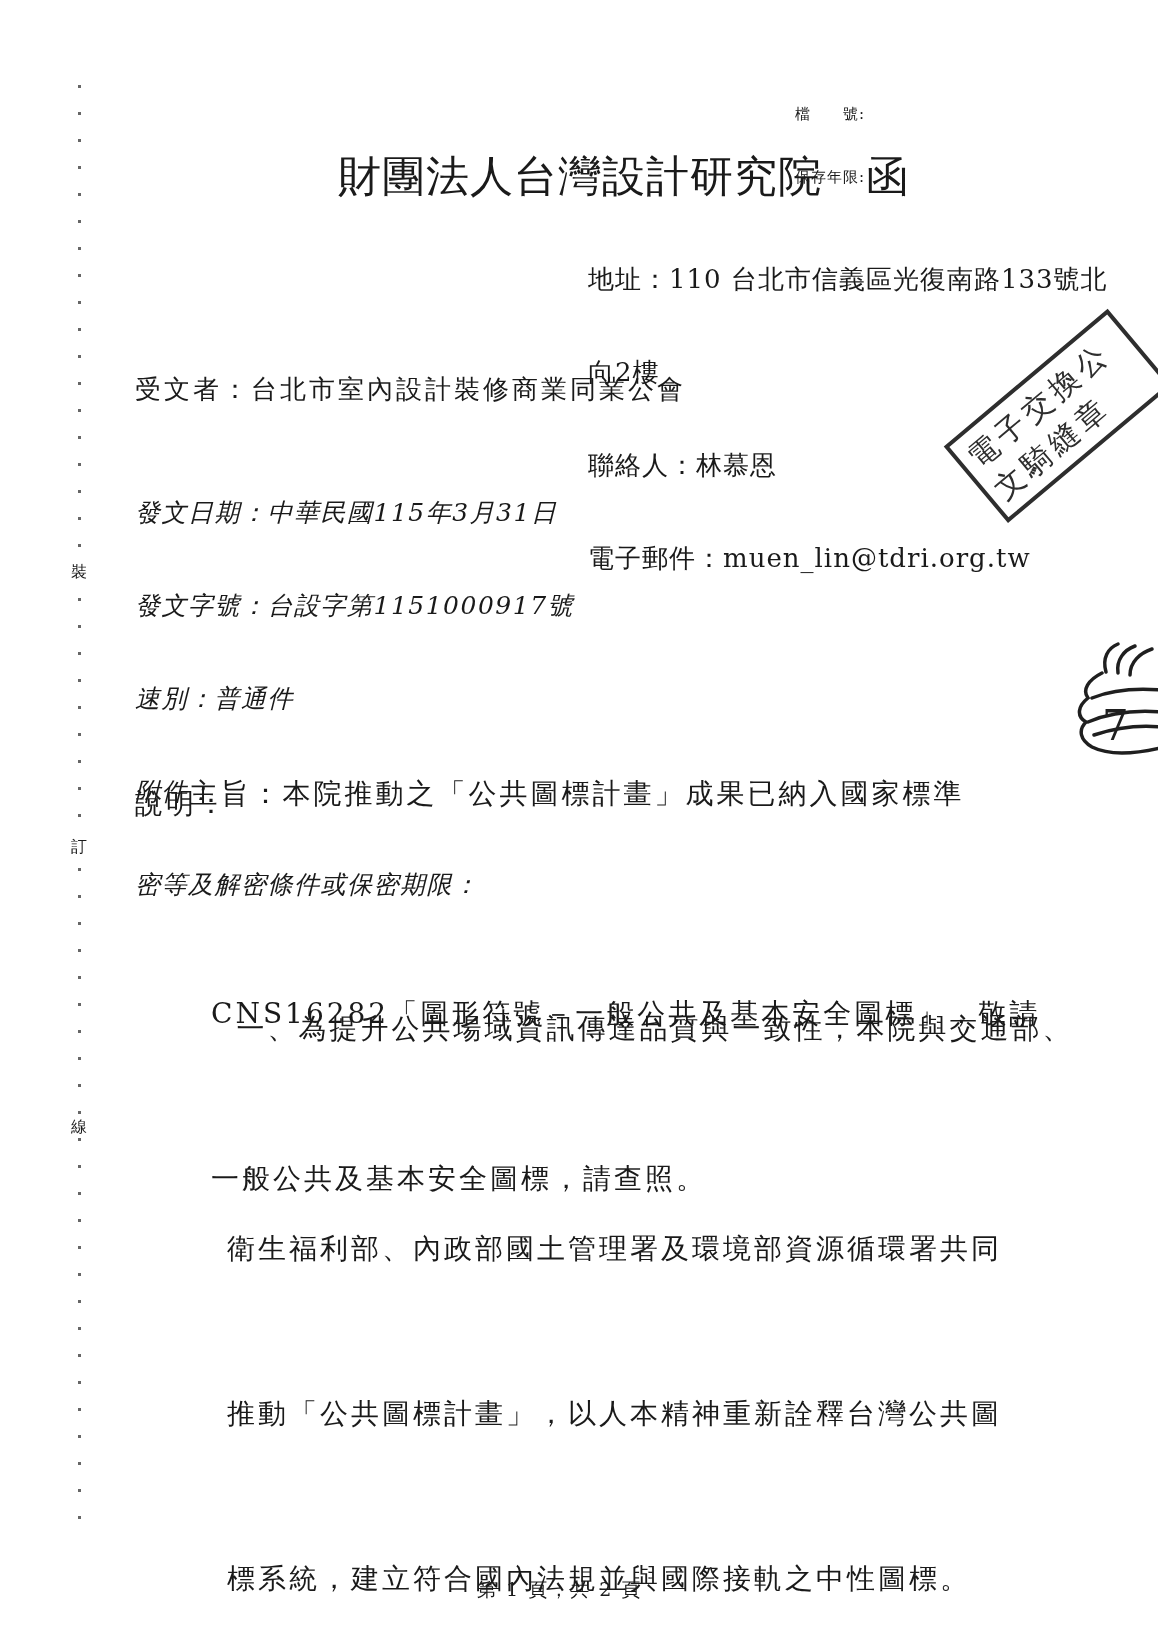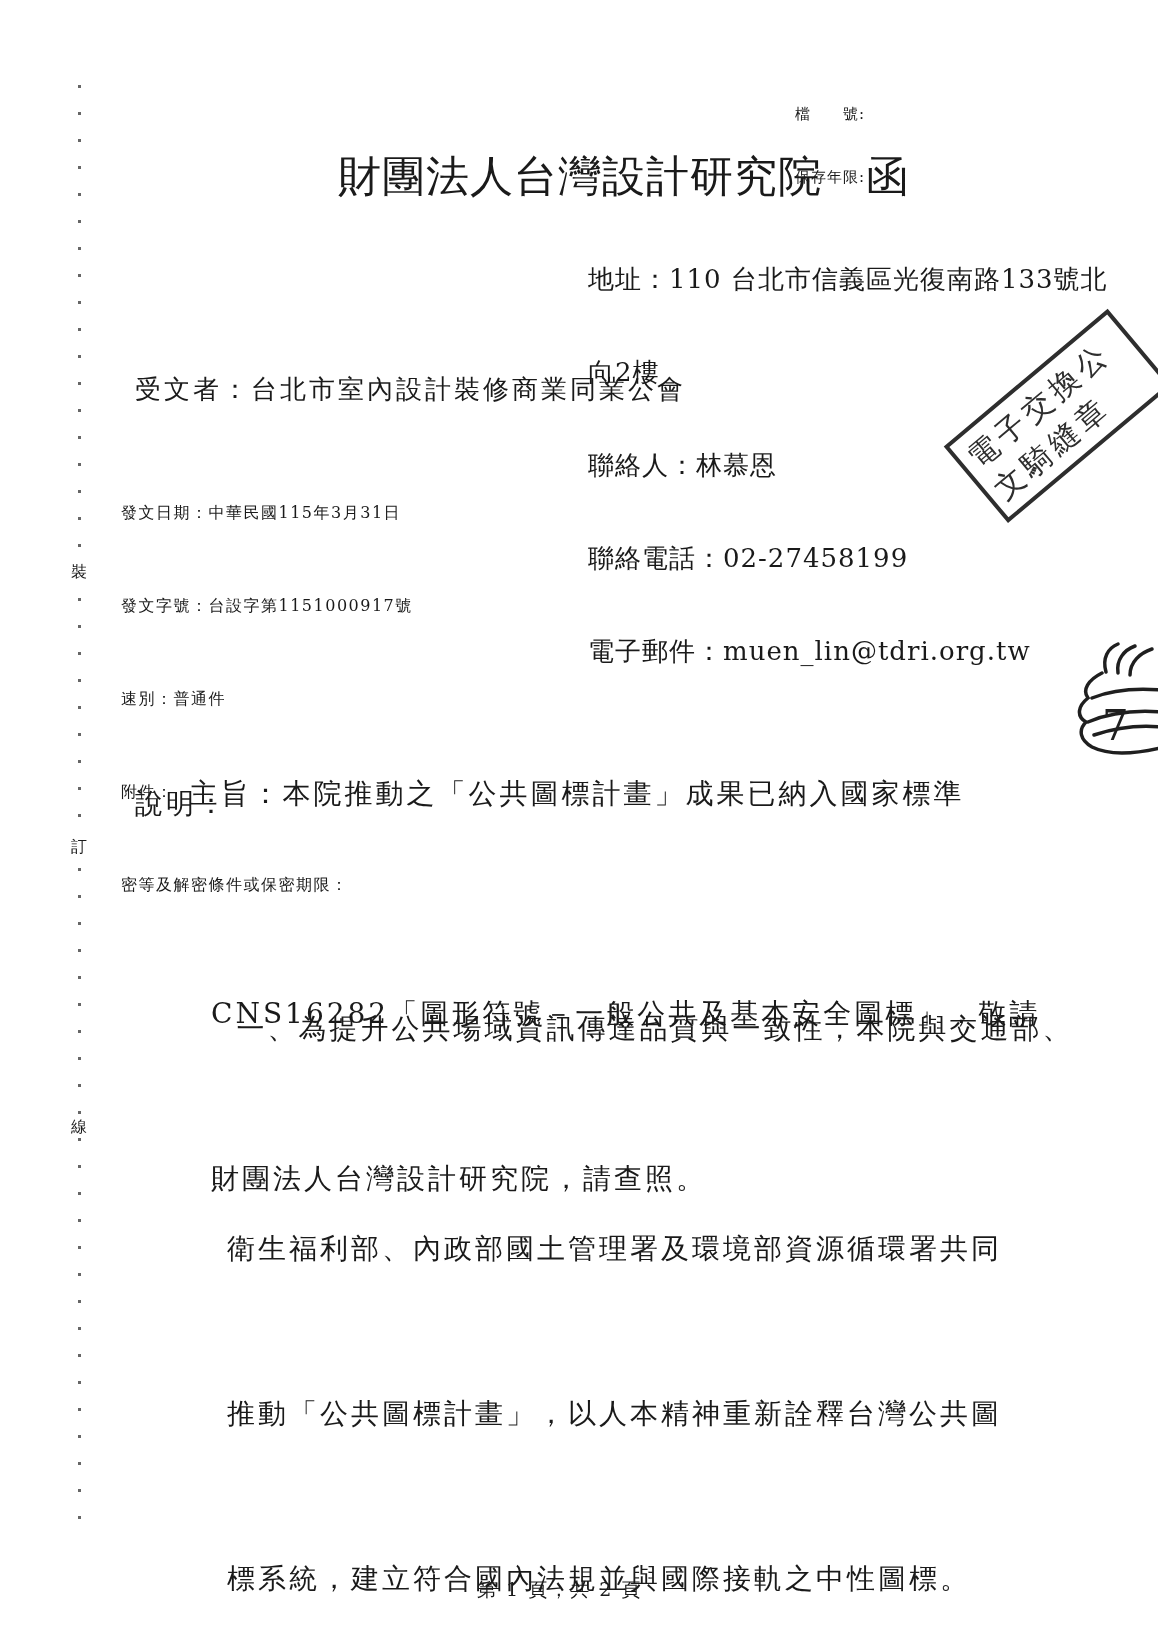--- a/index.html
+++ b/index.html
@@ -19,21 +19,21 @@
   
   .doc-title { left:338px; top:148px; font-size:43px; letter-spacing:1px; }
 
   
   .sender { left:588px; top:202px; font-size:26px; line-height:31px; letter-spacing:1px; }
 
   
   .recipient { left:135px; top:372px; font-size:26px; letter-spacing:3px; }
 
   
-  .meta { left:121px; top:435px; font-size:16px; line-height:31px; letter-spacing:1.5px; }
+  .meta { left:135px; top:435px; font-size:25px; line-height:31px; letter-spacing:1.5px;font-style:italic; }
 
   
   .bodytxt { font-size:28px; line-height:55px; letter-spacing:3px; }
   .subject { left:118px; top:601px; width:900px; }
   .subject .cont { padding-left:93px; }
   .expl-label { left:135px; top:776px; }
   .items { left:165px; top:836px; width:920px; }
   .items .cont { padding-left:62px; }
 
   
@@ -74,40 +74,39 @@
     <div>檔　　號:</div>
     <div>保存年限:</div>
   </div>
 
   <div class="abs doc-title">財團法人台灣設計研究院　函</div>
 
   <div class="abs sender">
     <div>地址：110 台北市信義區光復南路133號北</div>
     <div>向2樓</div>
     <div>聯絡人：林慕恩</div>
-    <div>聯絡電話：02-27458199</div>
     <div>電子郵件：muen_lin@tdri.org.tw</div>
   </div>
 
   <div class="abs recipient">受文者：台北市室內設計裝修商業同業公會</div>
 
   <div class="abs meta">
     <div>發文日期：中華民國115年3月31日</div>
     <div>發文字號：台設字第1151000917號</div>
     <div>速別：普通件</div>
     <div>附件：</div>
     <div>密等及解密條件或保密期限：</div>
   </div>
 
   <div class="abs bodytxt subject">
     <div>
       <span>主旨：</span><span>本院推動之「公共圖標計畫」成果已納入國家標準</span>
     </div>
     <div class="cont">CNS16282「圖形符號－一般公共及基本安全圖標」，敬請</div>
-    <div class="cont">財團法人台灣設計研究院，請查照。</div>
+    <div class="cont">一般公共及基本安全圖標，請查照。</div>
   </div>
 
   <div class="abs bodytxt expl-label">說明：</div>
 
   <div class="abs bodytxt items">
     <div>
       <span>一、</span><span>為提升公共場域資訊傳達品質與一致性，本院與交通部、</span>
     </div>
     <div class="cont">衛生福利部、內政部國土管理署及環境部資源循環署共同</div>
     <div class="cont">推動「公共圖標計畫」，以人本精神重新詮釋台灣公共圖</div>

